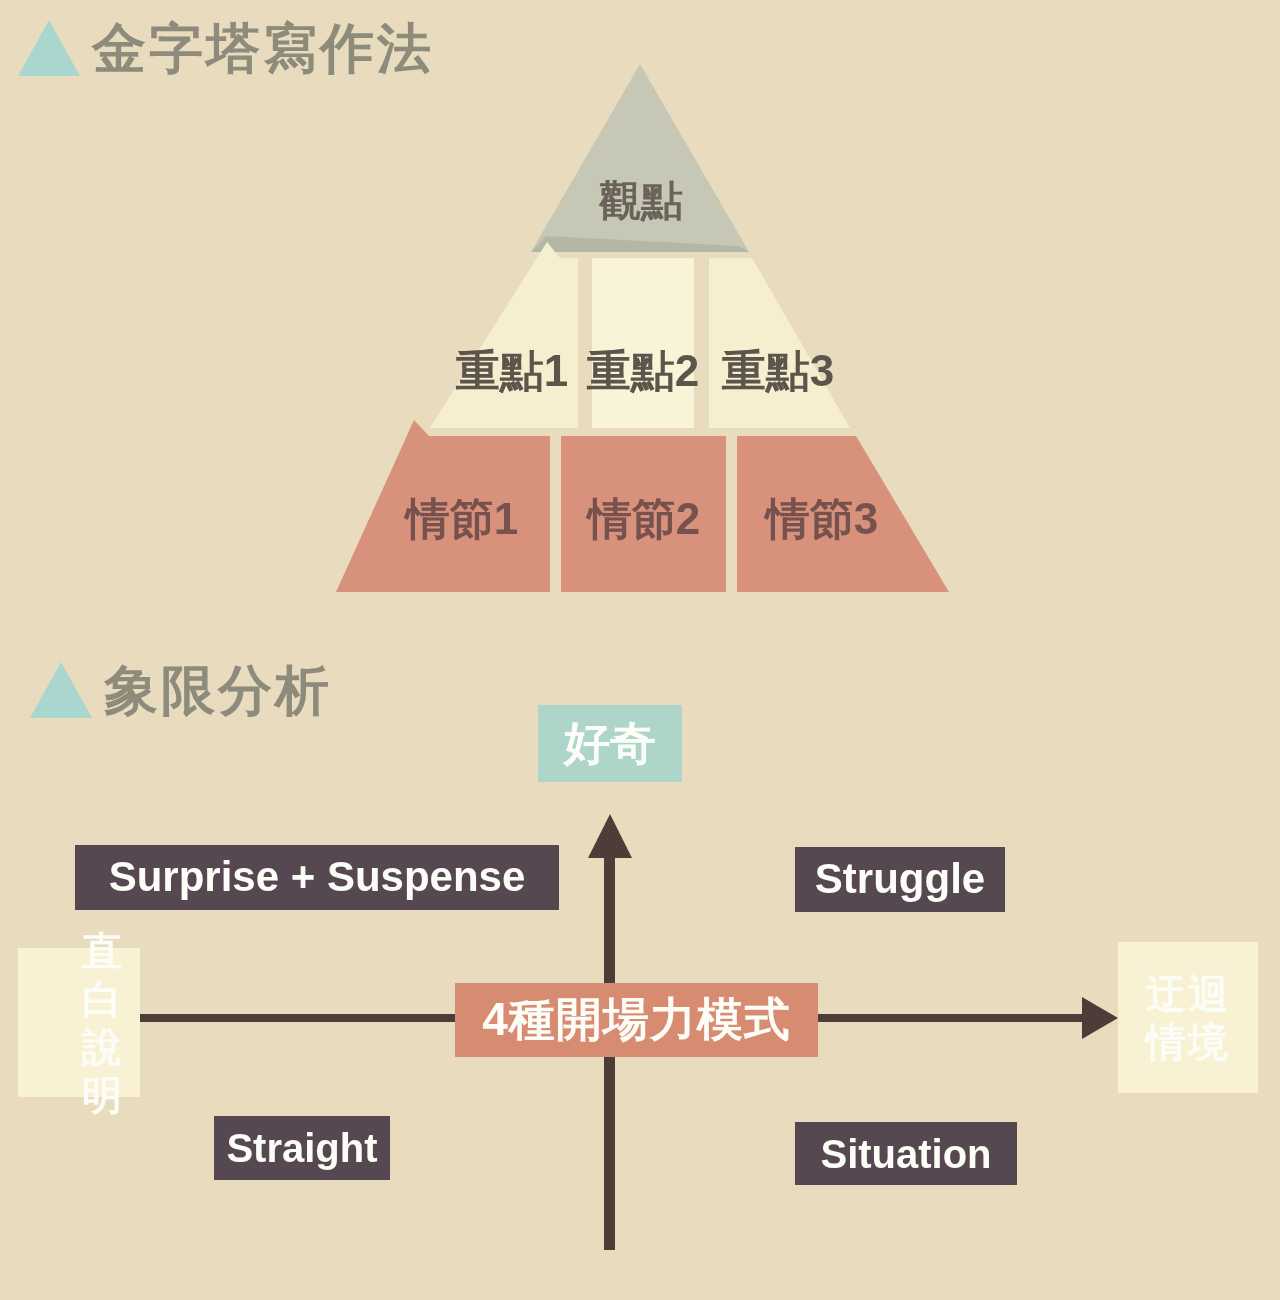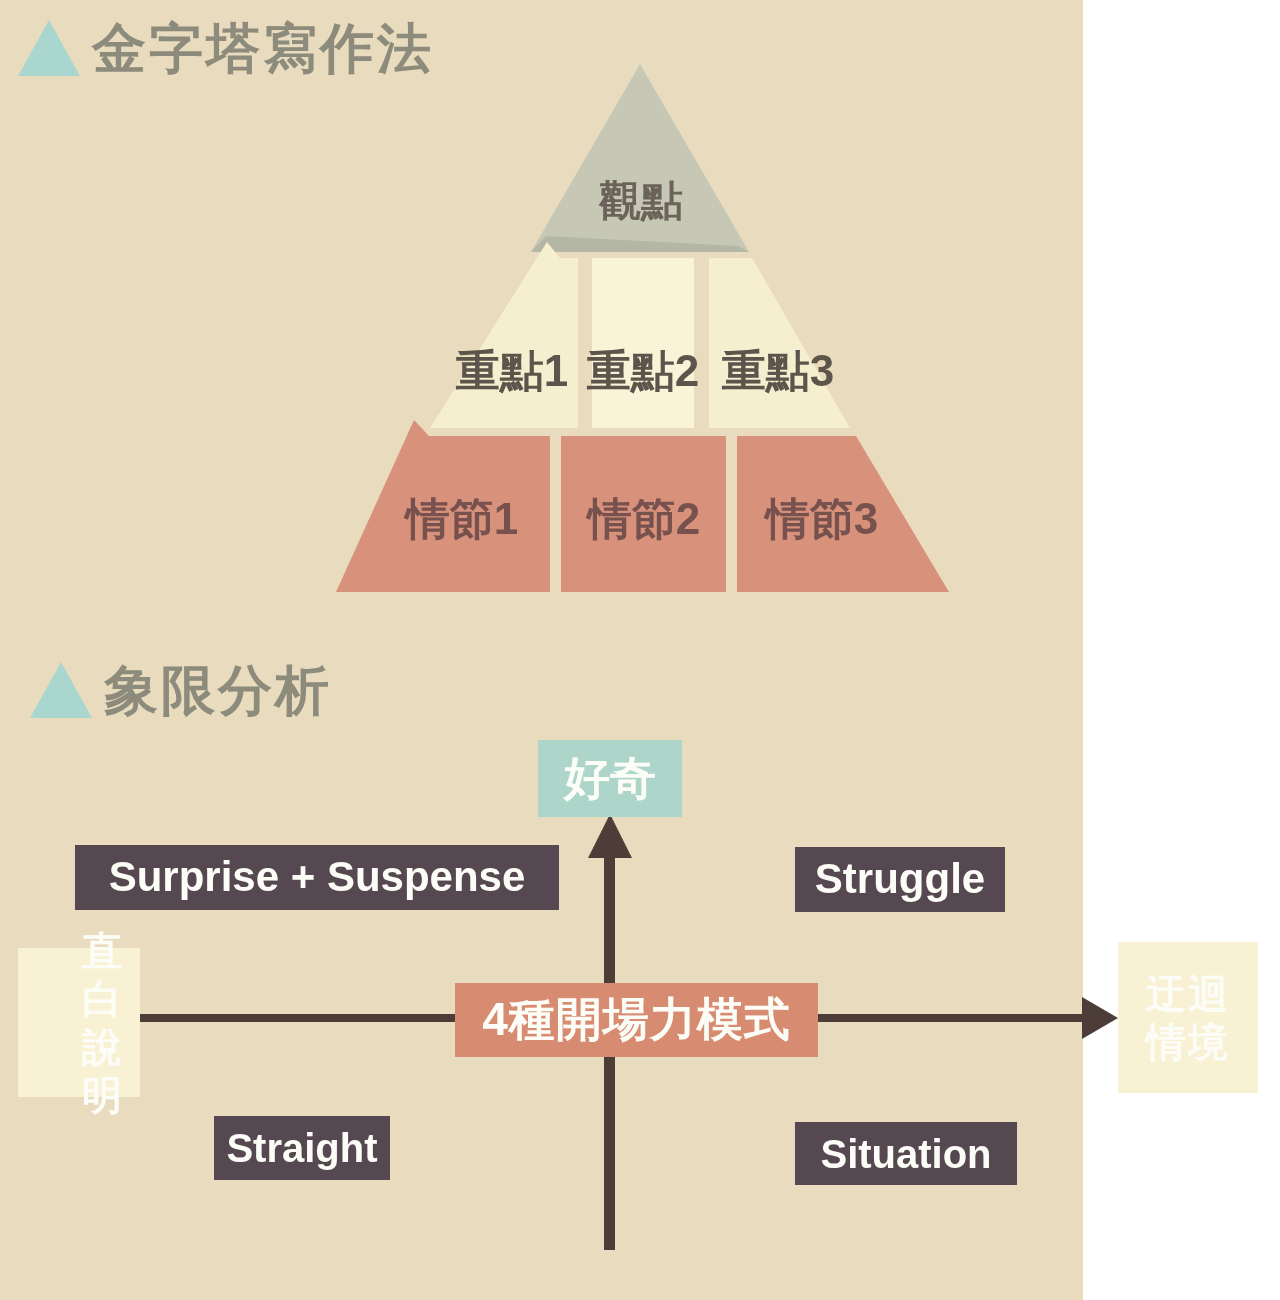--- a/index.html
+++ b/index.html
@@ -7,21 +7,21 @@
     padding: 0;
   }
   body {
     width: 1280px;
     height: 1300px;
     font-family: "Liberation Sans", sans-serif;
     overflow: hidden;
   }
   .canvas {
     position: relative;
-    width: 1083px;
+    width: 1280px;
     height: 1300px;
     background: #e9dcbe;
   }
   
   .section-title {
     position: absolute;
     display: flex;
     align-items: center;
   }
   .tri-bullet {
@@ -109,21 +109,21 @@
     <span class="title-text" style="color: rgb(141, 139, 124);">象限分析</span>
   </div>
 
   <svg class="svg-layer" width="1280" height="1300" viewBox="0 0 1280 1300">
     <rect x="604" y="852" width="11" height="398" fill="#4c3d38"></rect>
     <polygon points="610,814 588,858 632,858" fill="#4c3d38"></polygon>
     <rect x="140" y="1014" width="946" height="8" fill="#4c3d38"></rect>
     <polygon points="1118,1018 1082,997 1082,1039" fill="#4c3d38"></polygon>
   </svg>
 
-  <div class="qbox teal" style="left: 538px; top: 740px; width: 144px; height: 77px; background: rgb(174, 213, 201);">好奇</div>
+  <div class="qbox teal" style="left: 538px; top: 705px; width: 144px; height: 77px; background: rgb(174, 213, 201);">好奇</div>
 
 
   <div class="qbox cream" style="left: 18px; top: 948px; width: 122px; height: 149px; background: rgb(248, 241, 211); padding-left: 48px;">
     <span class="cream-line">直白</span>
     <span class="cream-line">說明</span>
   </div>
 
   <div class="qbox cream" style="left: 1118px; top: 942px; width: 140px; height: 151px; background: rgb(248, 241, 211);">
     <span class="cream-line">迂迴</span>
     <span class="cream-line">情境</span>

